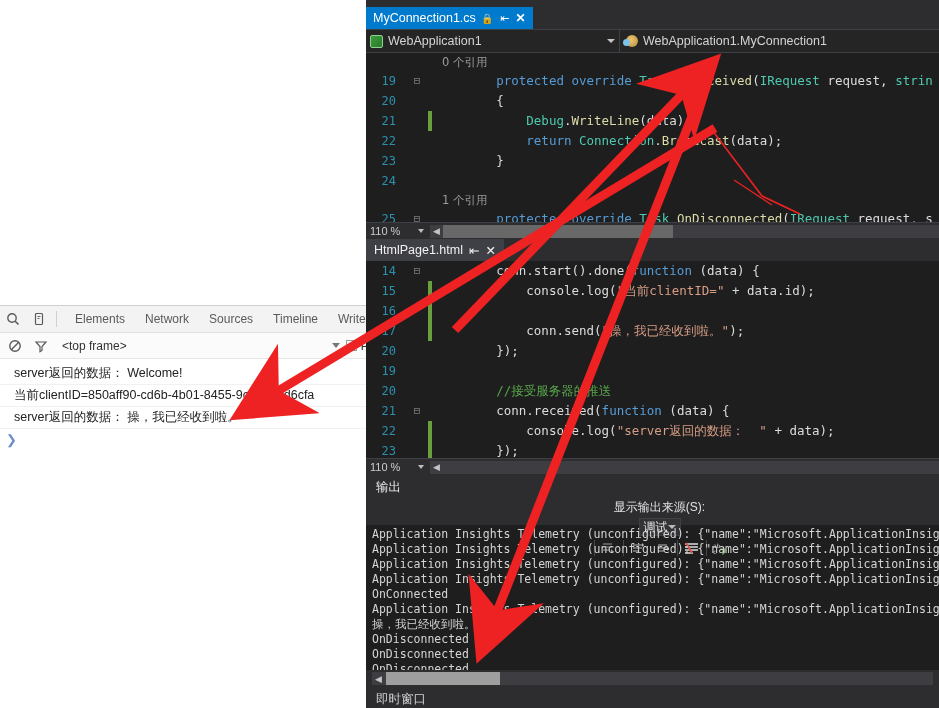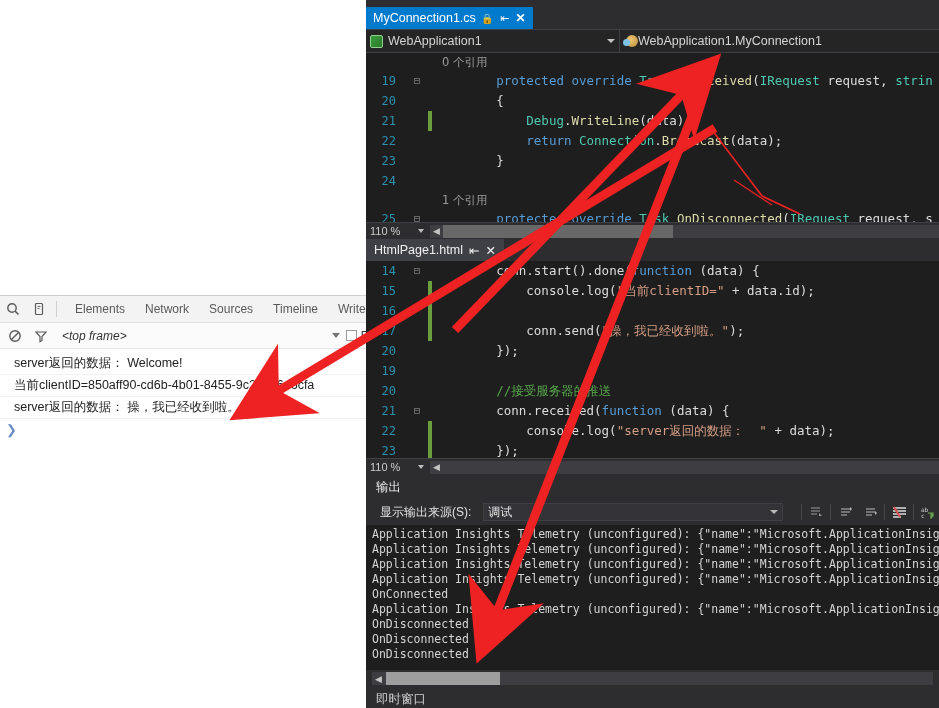--- a/index.html
+++ b/index.html
@@ -4,33 +4,33 @@
 <style>
   * { margin:0; padding:0; box-sizing:border-box; }
   html,body { width:939px; height:708px; overflow:hidden; background:#ffffff;
     font-family:"Liberation Sans", sans-serif; }
   #root { position:relative; width:939px; height:708px; }
 
   
   .page-bg { position:absolute; left:0; top:0; width:366px; height:708px; background:#ffffff; }
 
   
-  .devtools { position:absolute; left:0; top:295px; width:438px; height:385px;
+  .devtools { position:absolute; left:0; top:305px; width:438px; height:385px;
      background:#ffffff; border-top:1px solid #cfcfcf; }
   .dt-toolbar { height:27px; display:flex; align-items:center;
      border-bottom:1px solid #e0e0e0; background:#f3f3f3; }
   .dt-icon { width:26px; height:26px; display:flex; align-items:center; justify-content:center;
      color:#5a5a5a; }
   .dt-sep { width:1px; height:16px; background:#d0d0d0; margin:0 4px; }
   .dt-tabs { display:flex; align-items:center; gap:0px; padding-left:4px; font-size:12px; }
   .dt-tab { padding:4px 10px; color:#5a5a5a; white-space:nowrap; font-size:12px; }
   .dt-filterbar { height:26px; display:flex; align-items:center;
      border-bottom:1px solid #e6e6e6; background:#fbfbfb; padding-left:2px; }
   .dt-frame-select { margin-left:8px; font-size:12px; color:#333; flex:1;
-     display:flex; align-items:center; justify-content:space-between; padding-right:6px;font-style:italic;}
+     display:flex; align-items:center; justify-content:space-between; padding-right:6px;}
   .dt-caret { width:0;height:0;border-left:4px solid transparent;border-right:4px solid transparent;
      border-top:5px solid #777; }
   .dt-preserve { display:flex;align-items:center;gap:4px;font-size:12px;color:#333;
      padding-right:10px; }
   .dt-checkbox { width:11px;height:11px;border:1px solid #9a9a9a;background:#fff;display:inline-block; }
   .dt-console { padding-top:4px; }
   .dt-msg { font-size:12.5px; color:#222; padding:2px 11px 2px 14px; line-height:17px;
      border-bottom:1px solid #f1f1f1; white-space:nowrap; overflow:hidden; }
   .dt-prompt { display:flex; align-items:center; gap:6px; padding:3px 0 0 6px;
       font-size:12px; color:#4a7ebb; }
@@ -48,21 +48,21 @@
       background:#007acc; color:#ffffff; font-size:12.5px; }
   .vs-tab .glyph { font-size:10px; opacity:.95; }
   .vs-tab .pin { font-size:11px; }
   .vs-tab .close { font-size:12px; font-weight:bold; }
 
   
   .vs-navbar { height:23px; display:flex; align-items:center; background:#252526;
       border-bottom:1px solid #3f3f46; font-size:12.5px; }
   .vs-nav-left { width:254px; display:flex; align-items:center; gap:5px; padding:0 4px;
       border-right:1px solid #3f3f46; height:23px; }
-  .vs-nav-right { flex:1; display:flex; align-items:center; padding:0 6px; }
+  .vs-nav-right { flex:1; display:flex; align-items:center; gap:5px; padding:0 6px; }
   .vs-nav-text { color:#d4d4d4; }
   .nav-caret { margin-left:auto; width:0;height:0;
       border-left:4px solid transparent;border-right:4px solid transparent;
       border-top:4px solid #c5c5c5; }
   .icon-sq { width:13px;height:13px;border-radius:2px;display:inline-block; }
   .icon-proj { background:linear-gradient(135deg,#3c9b3c,#2a7a2a); border:1px solid #8fd18f; }
   .icon-class { background:radial-gradient(circle at 40% 40%,#f0c674,#b58c3a);
       border-radius:50%; width:12px;height:12px; position:relative;}
   .icon-class::after{content:"";position:absolute;left:-3px;top:4px;width:7px;height:7px;
       background:#7ec4e8;border-radius:50%;}
@@ -105,21 +105,21 @@
   
   .vs-tabrow2 { height:22px; display:flex; align-items:center; background:#2d2d30; }
   .vs-tab2 { height:22px; display:flex; align-items:center; gap:6px; padding:0 8px;
       background:#3f3f46; color:#f1f1f1; font-size:12.5px; }
 
   
   .out-pane { background:#2d2d30; }
   .out-title { height:24px; display:flex; align-items:center; padding-left:10px;
       font-size:12.5px; color:#e6e6e6; }
   .out-toolbar { height:26px; display:flex; align-items:center; padding-left:14px;
-      gap:12px; font-size:12px; color:#e0e0e0; }
+      gap:2px; font-size:12px; color:#e0e0e0;flex-direction:column; }
   .out-label { white-space:nowrap; }
   .out-select { flex:1; height:18px; background:#333337; border:1px solid #3f3f46;
       display:flex; align-items:center; padding:0 4px; color:#e6e6e6; font-size:12px;
       max-width:400px; }
   .out-select .sel-caret { margin-left:auto; width:0;height:0;
       border-left:4px solid transparent;border-right:4px solid transparent;
       border-top:4px solid #b8b8b8; }
   .out-tools { display:flex; align-items:center; gap:3px; margin-left:6px; }
   .out-tool { width:22px; height:20px; display:flex; align-items:center; justify-content:center;
       color:#b9b9b9; font-size:12px; }
@@ -334,20 +334,21 @@
           </span>
         </span>
       </div>
       <div class="out-body" id="outlines" style="height:145px;">
           <div class="out-line">Application Insights Telemetry (unconfigured): {"name":"Microsoft.ApplicationInsights.Dev.Req</div>
           <div class="out-line">Application Insights Telemetry (unconfigured): {"name":"Microsoft.ApplicationInsights.Dev.Req</div>
           <div class="out-line">Application Insights Telemetry (unconfigured): {"name":"Microsoft.ApplicationInsights.Dev.Req</div>
           <div class="out-line">Application Insights Telemetry (unconfigured): {"name":"Microsoft.ApplicationInsights.Dev.Req</div>
           <div class="out-line">OnConnected</div>
           <div class="out-line">Application Insights Telemetry (unconfigured): {"name":"Microsoft.ApplicationInsights.Dev.Req</div>
+          <div class="out-line">操，我已经收到啦。</div>
           <div class="out-line">OnDisconnected</div>
           <div class="out-line">OnDisconnected</div>
           <div class="out-line">OnDisconnected</div>
         </div>
       <div class="out-scroll">
         <span class="larrow">◀</span>
         <span class="out-thumb"></span>
       </div>
     </div>
 

